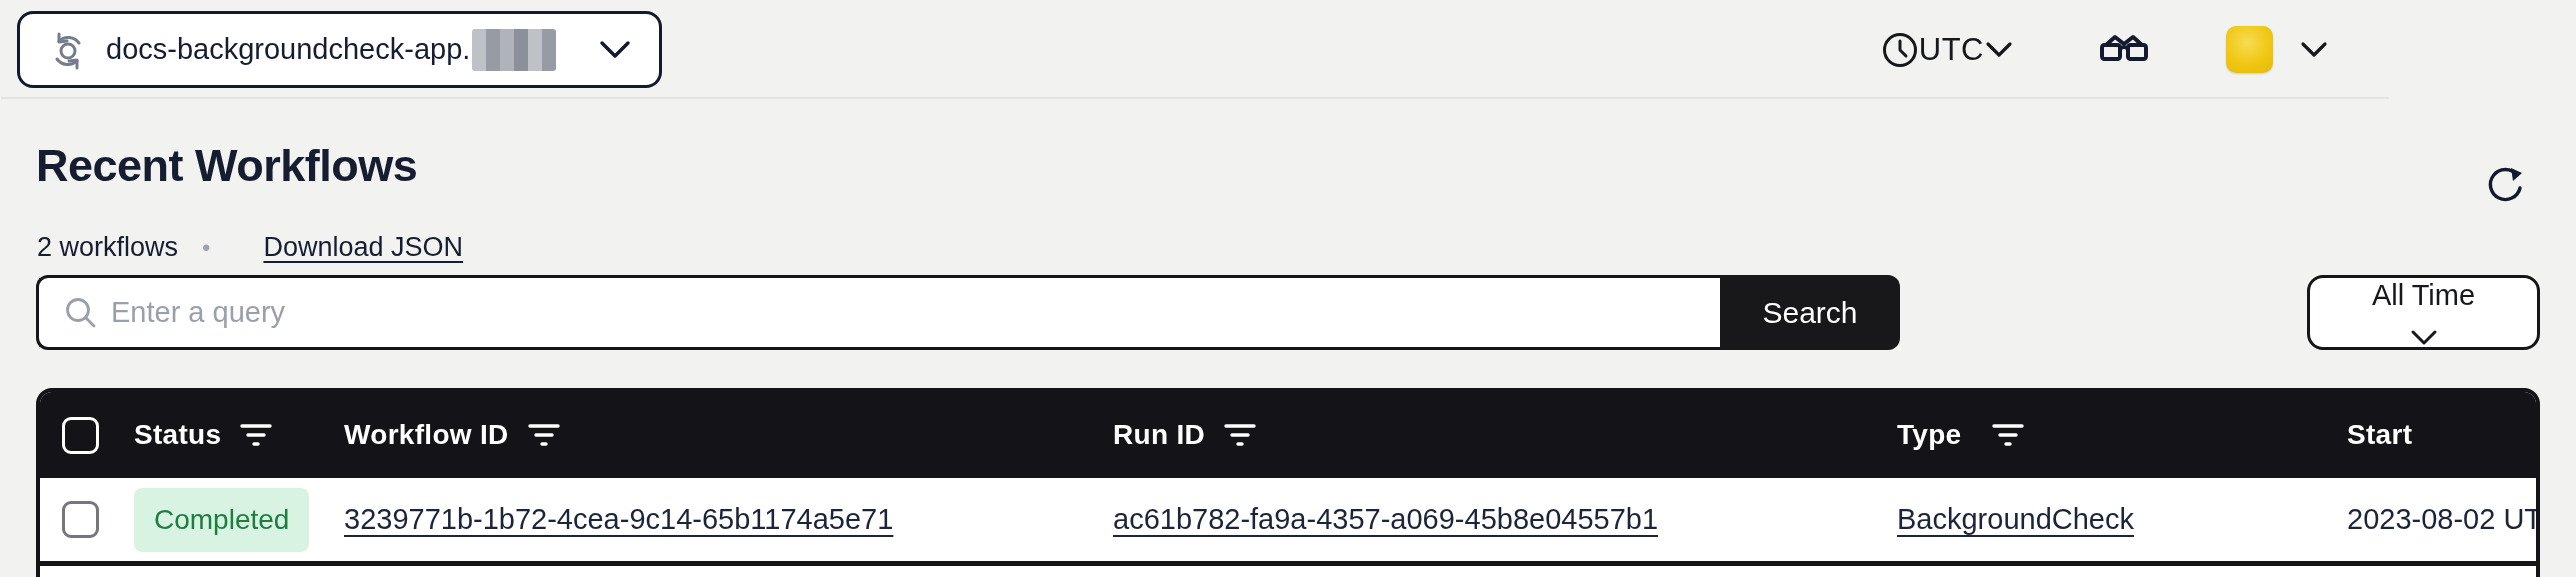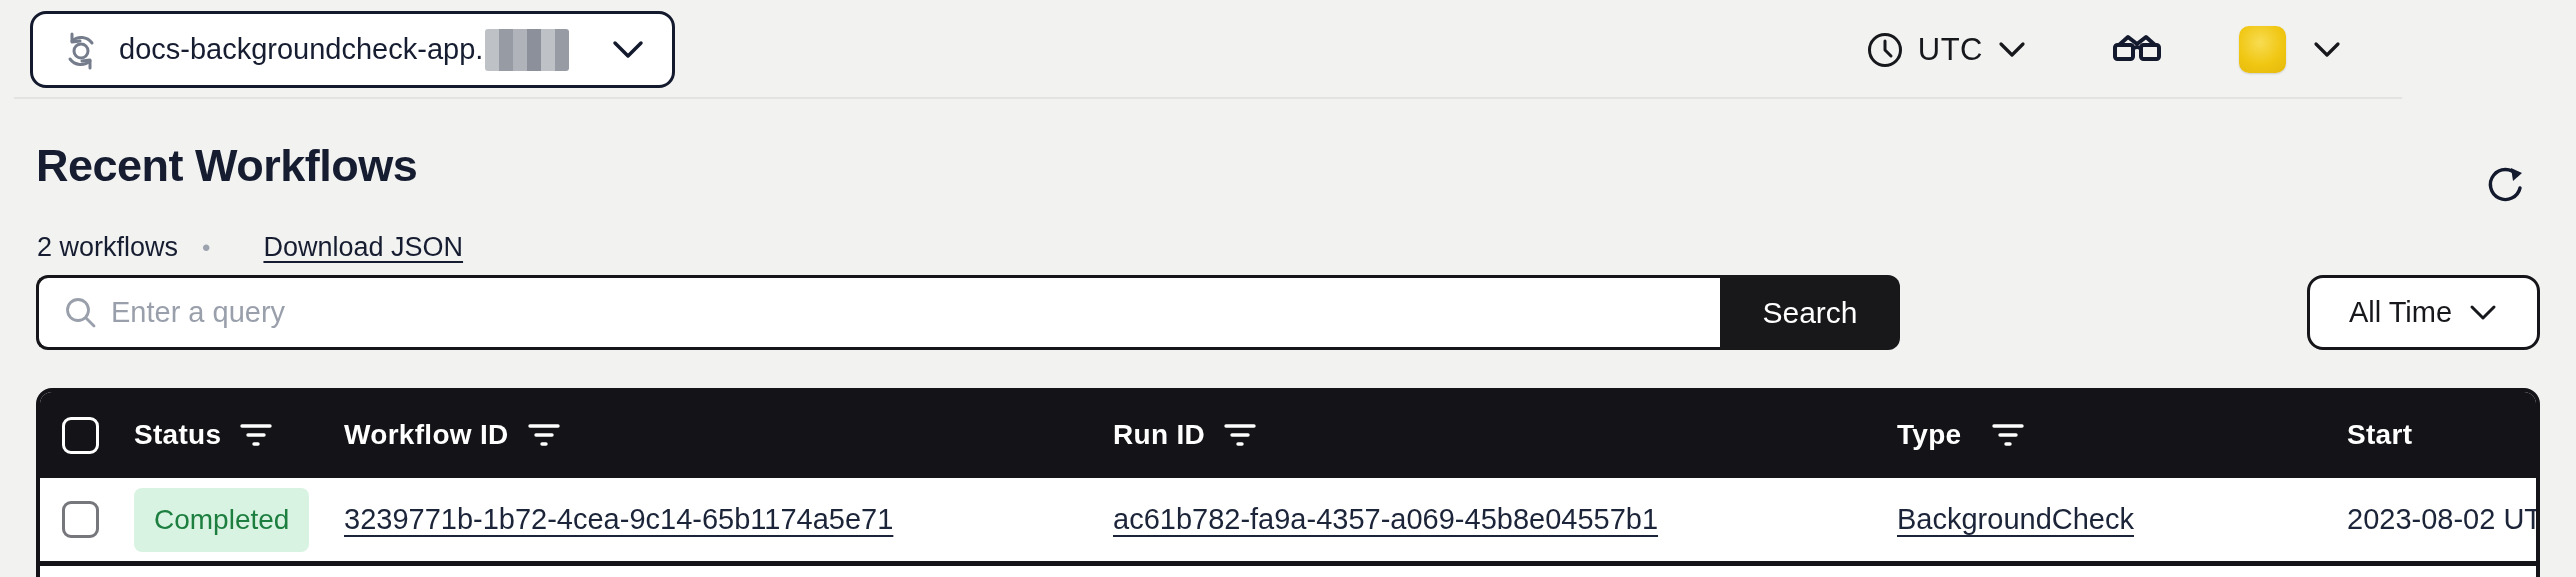--- a/index.html
+++ b/index.html
@@ -6,21 +6,21 @@
   html,body { width:2576px; height:578px; overflow:hidden; }
   body {
     background:#f2f2f1;
     font-family:"Liberation Sans", sans-serif;
     color:#1b2438;
     position:relative;
   }
 
   
   .topbar {
-    position:absolute; top:0; left:14px; width:2388px; height:99px;
+    position:absolute; top:0; left:1px; width:2388px; height:99px;
     background:#f2f2f1; border-bottom:2px solid #e3e3e1;
   }
   .ns-select {
     position:absolute; left:16px; top:11px; width:645px; height:77px;
     background:#ffffff; border:3px solid #141a2d; border-radius:16px;
     display:flex; align-items:center; padding:0 26px; cursor:pointer;
   }
   .ns-icon { width:44px; height:44px; flex:0 0 auto; }
   .ns-label { font-size:29px; color:#161d31; margin-left:16px; white-space:nowrap; }
   .redacted {
@@ -31,21 +31,21 @@
     background-size:56px 21px;
     border-radius:3px;
     filter:contrast(0.85);
   }
   .ns-chevron { margin-left:auto; }
 
   .topbar-right {
     position:absolute; right:60px; top:0; height:99px;
     display:flex; align-items:center;
   }
-  .tz-group { display:flex; align-items:center; gap:14px; cursor:pointer; }
+  .tz-group { display:flex; align-items:center; gap:0; cursor:pointer; }
   .tz-label { font-size:31px; color:#17181c; letter-spacing:0.5px; }
   .labs-btn { margin-left:84px; cursor:pointer; display:flex; align-items:center; }
   .avatar-group { margin-left:76px; display:flex; align-items:center; gap:26px; cursor:pointer; }
   .avatar {
     width:47px; height:47px; border-radius:10px;
     background:radial-gradient(circle at 45% 35%, #f8dc52 0%, #f0c713 55%, #e5b80b 100%);
     box-shadow:0 1px 2px rgba(0,0,0,0.15);
   }
 
   
@@ -83,21 +83,21 @@
   .search-input::placeholder { color:#9aa0ab; }
   .search-btn {
     width:180px; background:#18181b; color:#fff; border:none;
     border-radius:0 12px 12px 0; font-family:"Liberation Sans", sans-serif;
     font-size:30px; cursor:pointer;
   }
   .time-filter {
     margin-left:auto; width:233px; background:#fff;
     border:3px solid #16161a; border-radius:16px;
     display:flex; align-items:center; justify-content:center; gap:16px;
-    font-size:29px; color:#17181c; cursor:pointer;
+    font-size:29px; color:#17181c; cursor:pointer;flex-direction:column;
   }
 
   
   .wf-table {
     position:absolute; left:36px; top:388px; width:2504px; height:210px;
     border:4px solid #141418; border-radius:16px 16px 0 0;
     overflow:hidden; background:#fff;
   }
   .thead {
     height:86px; background:#141418; color:#fff;

